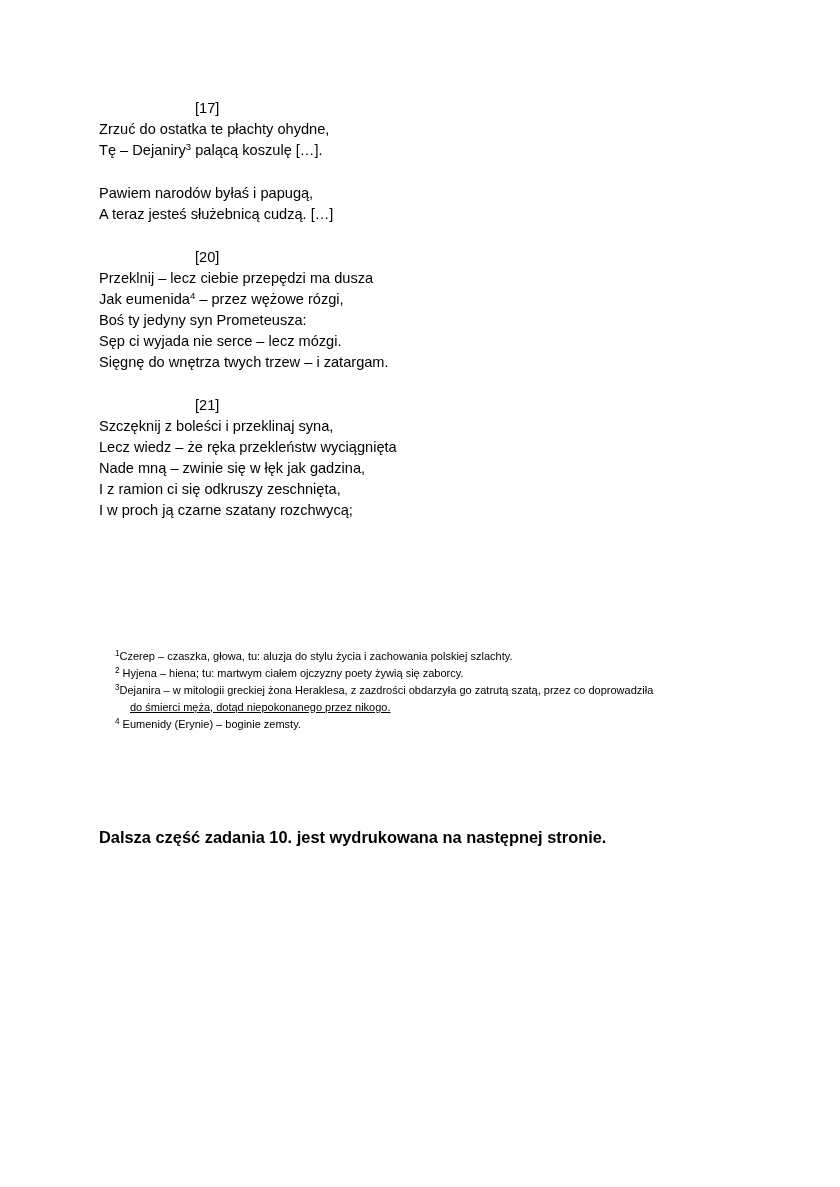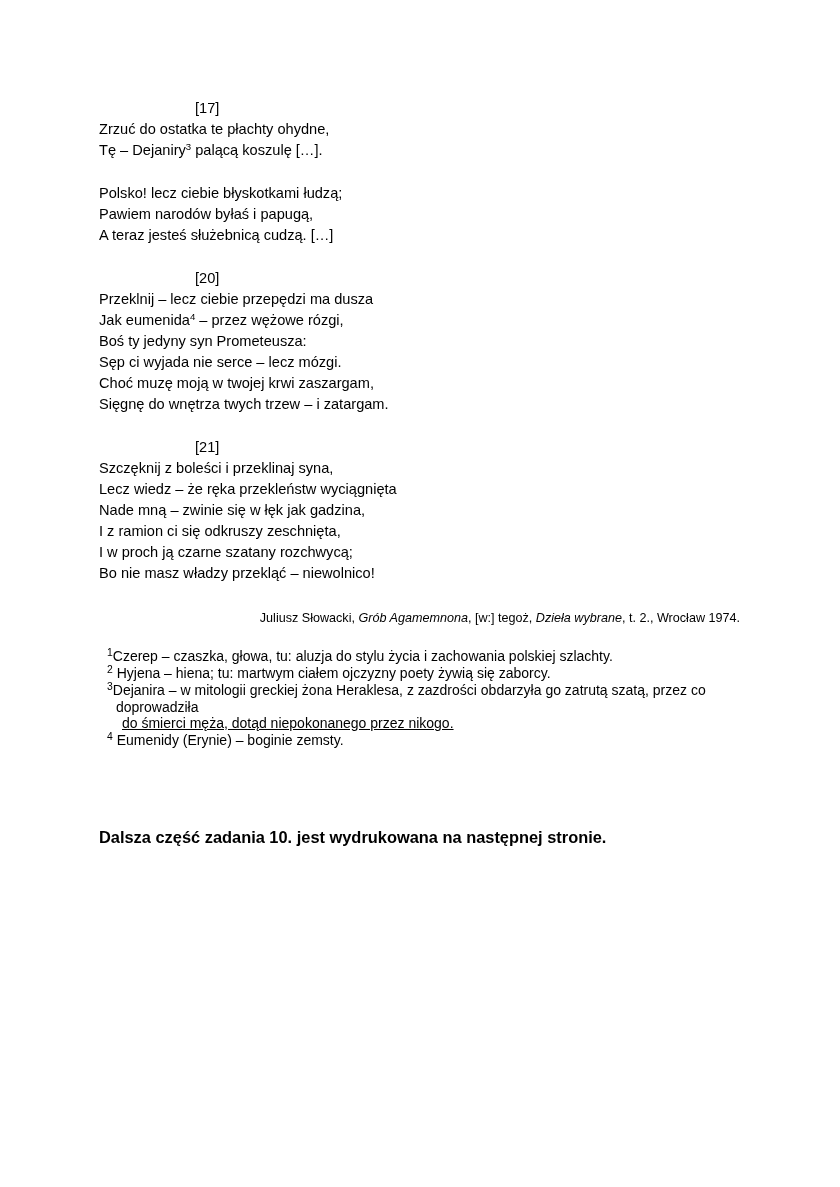--- a/index.html
+++ b/index.html
@@ -74,23 +74,23 @@
   }
 
   
   .footnotes {
     position: absolute;
     left: 99px;
     top: 648px;
     width: 660px;
   }
   .footnote {
-    font-size: 14px;
+    font-size: 11px;
     line-height: 16.2px;
-    margin: 0 0 1px 8px;
+    margin: 0 0 1px 16px;
     text-indent: -9px;
     padding-left: 9px;
     white-space: pre-wrap;
   }
   .footnote .marker {
     font-size: 0.74em;
     vertical-align: 0.48em;
     line-height: 0;
   }
   .footnote .cont {
@@ -140,48 +140,44 @@
 
   <div class="poem">
 
     <div class="stanza">
       <div class="stanza-number">[17]</div>
       <div class="verse"><span>Zrzuć do ostatka te płachty ohydne,</span></div>
       <div class="verse"><span>Tę – Dejaniry</span><sup>3</sup><span> palącą koszulę […].</span></div>
     </div>
 
     <div class="stanza">
-      <div class="verse"><span>Polsko! lecz ciebie błyskotkami łudzą;</span></div>
       <div class="verse"><span>Pawiem narodów byłaś i papugą,</span></div>
       <div class="verse"><span>A teraz jesteś służebnicą cudzą. […]</span></div>
     </div>
 
     <div class="stanza">
       <div class="stanza-number">[20]</div>
       <div class="verse"><span>Przeklnij – lecz ciebie przepędzi ma dusza</span></div>
       <div class="verse"><span>Jak eumenida</span><sup>4</sup><span> – przez wężowe rózgi,</span></div>
       <div class="verse"><span>Boś ty jedyny syn Prometeusza:</span></div>
       <div class="verse"><span>Sęp ci wyjada nie serce – lecz mózgi.</span></div>
-      <div class="verse"><span>Choć muzę moją w twojej krwi zaszargam,</span></div>
       <div class="verse"><span>Sięgnę do wnętrza twych trzew – i zatargam.</span></div>
     </div>
 
     <div class="stanza">
       <div class="stanza-number">[21]</div>
       <div class="verse"><span>Szczęknij z boleści i przeklinaj syna,</span></div>
       <div class="verse"><span>Lecz wiedz – że ręka przekleństw wyciągnięta</span></div>
       <div class="verse"><span>Nade mną – zwinie się w łęk jak gadzina,</span></div>
       <div class="verse"><span>I z ramion ci się odkruszy zeschnięta,</span></div>
       <div class="verse"><span>I w proch ją czarne szatany rozchwycą;</span></div>
-      <div class="verse"><span>Bo nie masz władzy przekląć – niewolnico!</span></div>
     </div>
 
   </div>
 
-  <div class="attribution"><span>Juliusz Słowacki, </span><span class="it">Grób Agamemnona</span><span>, [w:] tegoż, </span><span class="it">Dzieła wybrane</span><span>, t. 2., Wrocław 1974.</span></div>
 
   <div class="footnotes">
     <p class="footnote"><span class="marker">1</span><span>Czerep – czaszka, głowa, tu: aluzja do stylu życia i zachowania polskiej szlachty.</span></p>
     <p class="footnote"><span class="marker">2</span><span> Hyjena – hiena; tu: martwym ciałem ojczyzny poety żywią się zaborcy.</span></p>
     <p class="footnote"><span class="marker">3</span><span>Dejanira – w mitologii greckiej żona Heraklesa, z zazdrości obdarzyła go zatrutą szatą, przez co doprowadziła</span><span class="cont">do śmierci męża, dotąd niepokonanego przez nikogo.</span></p>
     <p class="footnote"><span class="marker">4</span><span> Eumenidy (Erynie) – boginie zemsty.</span></p>
   </div>
 
   <div class="notice">Dalsza część zadania 10. jest wydrukowana na następnej stronie.</div>
 

